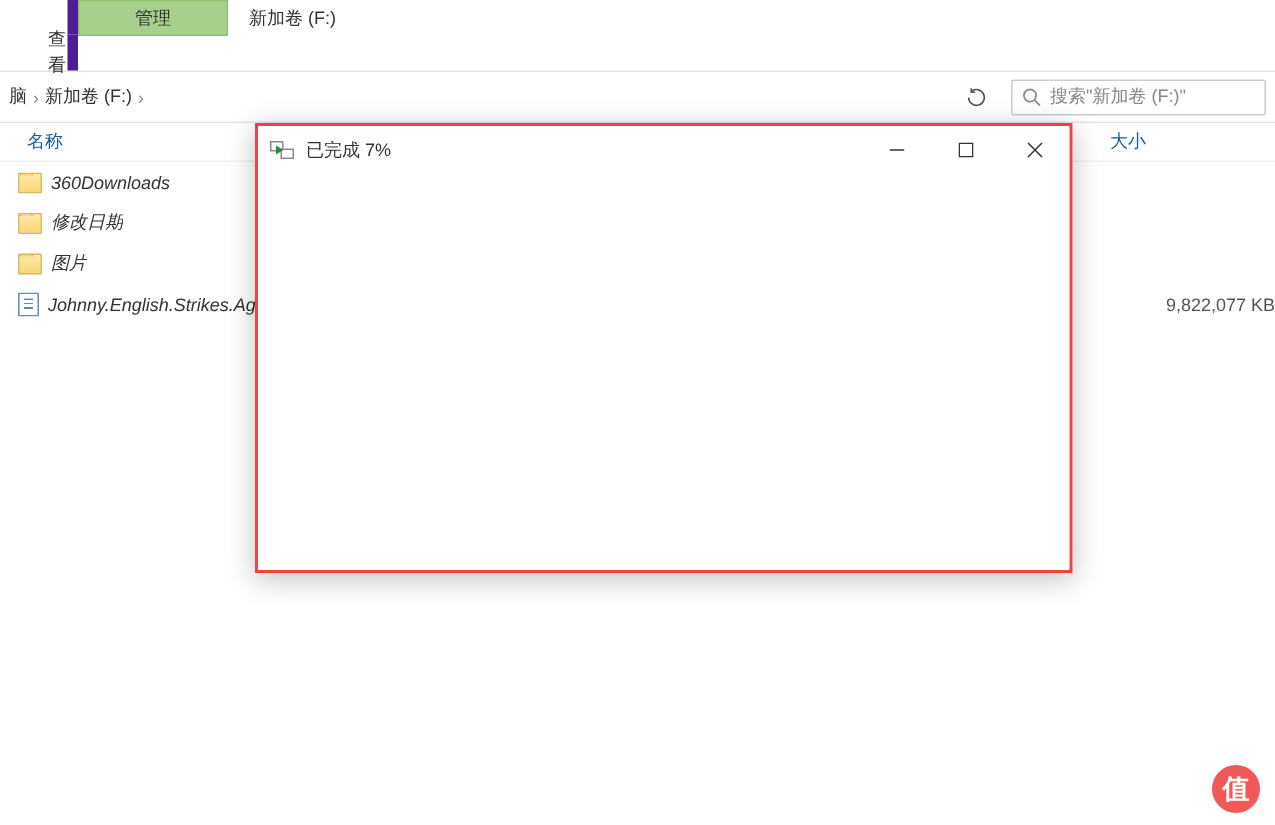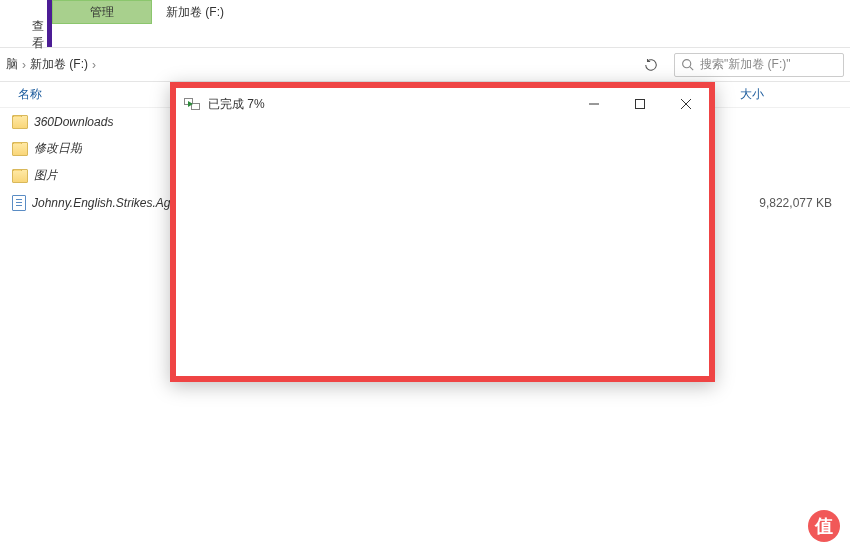--- a/index.html
+++ b/index.html
@@ -10,21 +10,21 @@
     background: #fff;
     width: 850px;
     height: 550px;
     overflow: hidden;
     position: relative;
   }
 
   
   .ribbon { display: flex; border-bottom: 1px solid #e5e5e5; height: 48px; }
   .ribbon-left { display: flex; flex-direction: column; width: 52px; }
-  .ribbon-left .tab-small { height: 24px; display: flex; align-items: center; justify-content: center; border-right: 5px solid #4c1d95; margin-left: 32px; }
+  .ribbon-left .tab-small { height: 24px; display: flex; align-items: center; justify-content: center; border-right: 7px solid #4c1d95; margin-left: 32px; }
   .ribbon-mid { display: flex; flex-direction: column; width: 100px; text-align: right; }
   .ribbon-mid .top { height: 24px; background: #a8d08d; display: flex; align-items: center; justify-content: center; border: 1px solid #8bc66d; }
   .ribbon-mid .bottom { height: 24px; display: flex; align-items: center; justify-content: center; border: 1px solid #e5e5e5; border-top: none; color: #6f6f6f;}
   .ribbon-title { padding: 4px 14px; font-size: 12px; color: #333; }
 
   
   .addr-row { display: flex; align-items: center; height: 34px; border-bottom: 1px solid #e5e5e5; padding: 0 6px; gap: 6px;}
   .breadcrumb { display: flex; align-items: center; gap: 4px; flex: 1; }
   .bc-sep { color: #888; }
   .search-box { width: 170px; height: 24px; border: 1px solid #ccc; border-radius: 2px; display: flex; align-items: center; padding: 0 6px; color: #888; gap: 6px;}
@@ -39,34 +39,34 @@
   .col-type { width: 170px; }
   .col-size { width: 110px; font-family: Liberation Mono, monospace; }
 
   
   .file-list { }
   .file-row { display: flex; height: 27px; align-items: center; color: #333; }
   .file-row .fname { width: 390px; padding-left: 12px; display: flex; align-items: center; gap: 6px; white-space: nowrap; overflow: hidden; text-overflow: ellipsis;}
   .file-row .fname span { overflow: hidden; text-overflow: ellipsis; font-style: italic; }
   .file-row .fdate { width: 180px; color: #555;}
   .file-row .ftype { width: 170px; color: #555;}
-  .file-row .fsize { width: 110px; color: #555; text-align: right; padding-right: 18px;}
+  .file-row .fsize { width: 110px; color: #555; text-align: right; }
 
   .icon-folder { width: 16px; height: 14px; background: linear-gradient(#ffe9a6,#f9d679); border: 1px solid #d9b85a; border-radius: 1px; position: relative; flex-shrink:0;}
   .icon-folder::before { content:""; position:absolute; top:-3px; left:0; width:7px; height:3px; background:#f9d679; border:1px solid #d9b85a; border-bottom:none;}
   .icon-file { width: 14px; height: 16px; background: #fff; border: 1px solid #5a8cc4; border-radius: 1px; position: relative; flex-shrink:0;}
   .icon-file::after { content:""; position:absolute; inset:3px; background: repeating-linear-gradient(#5a8cc4 0 1px, transparent 1px 3px);}
 
   
   .dialog {
     position: absolute;
     left: 170px; top: 82px;
     width: 545px; height: 300px;
     background: #fff;
-    border: 6px solid #ef4444;
+    border: 2px solid #ef4444;
     box-shadow: 0 4px 18px rgba(0,0,0,0.25);
     z-index: 10;
   }
   .dialog-titlebar { display: flex; align-items: center; height: 32px; padding-left: 8px; }
   .dialog-icon { width: 16px; height: 12px; position: relative; margin-right: 8px; }
   .dialog-icon .sh { position:absolute; width:9px; height:7px; border:1px solid #888; background:#fff;}
   .dialog-icon .sh.a { left:0; top:0;}
   .dialog-icon .sh.b { right:0; bottom:0;}
   .dialog-icon .arr { position:absolute; left:4px; top:3px; width:0;height:0; border-left:5px solid #2e8b3c; border-top:3px solid transparent; border-bottom:3px solid transparent;}
   .dialog-title { flex: 1; font-size: 12px;}

